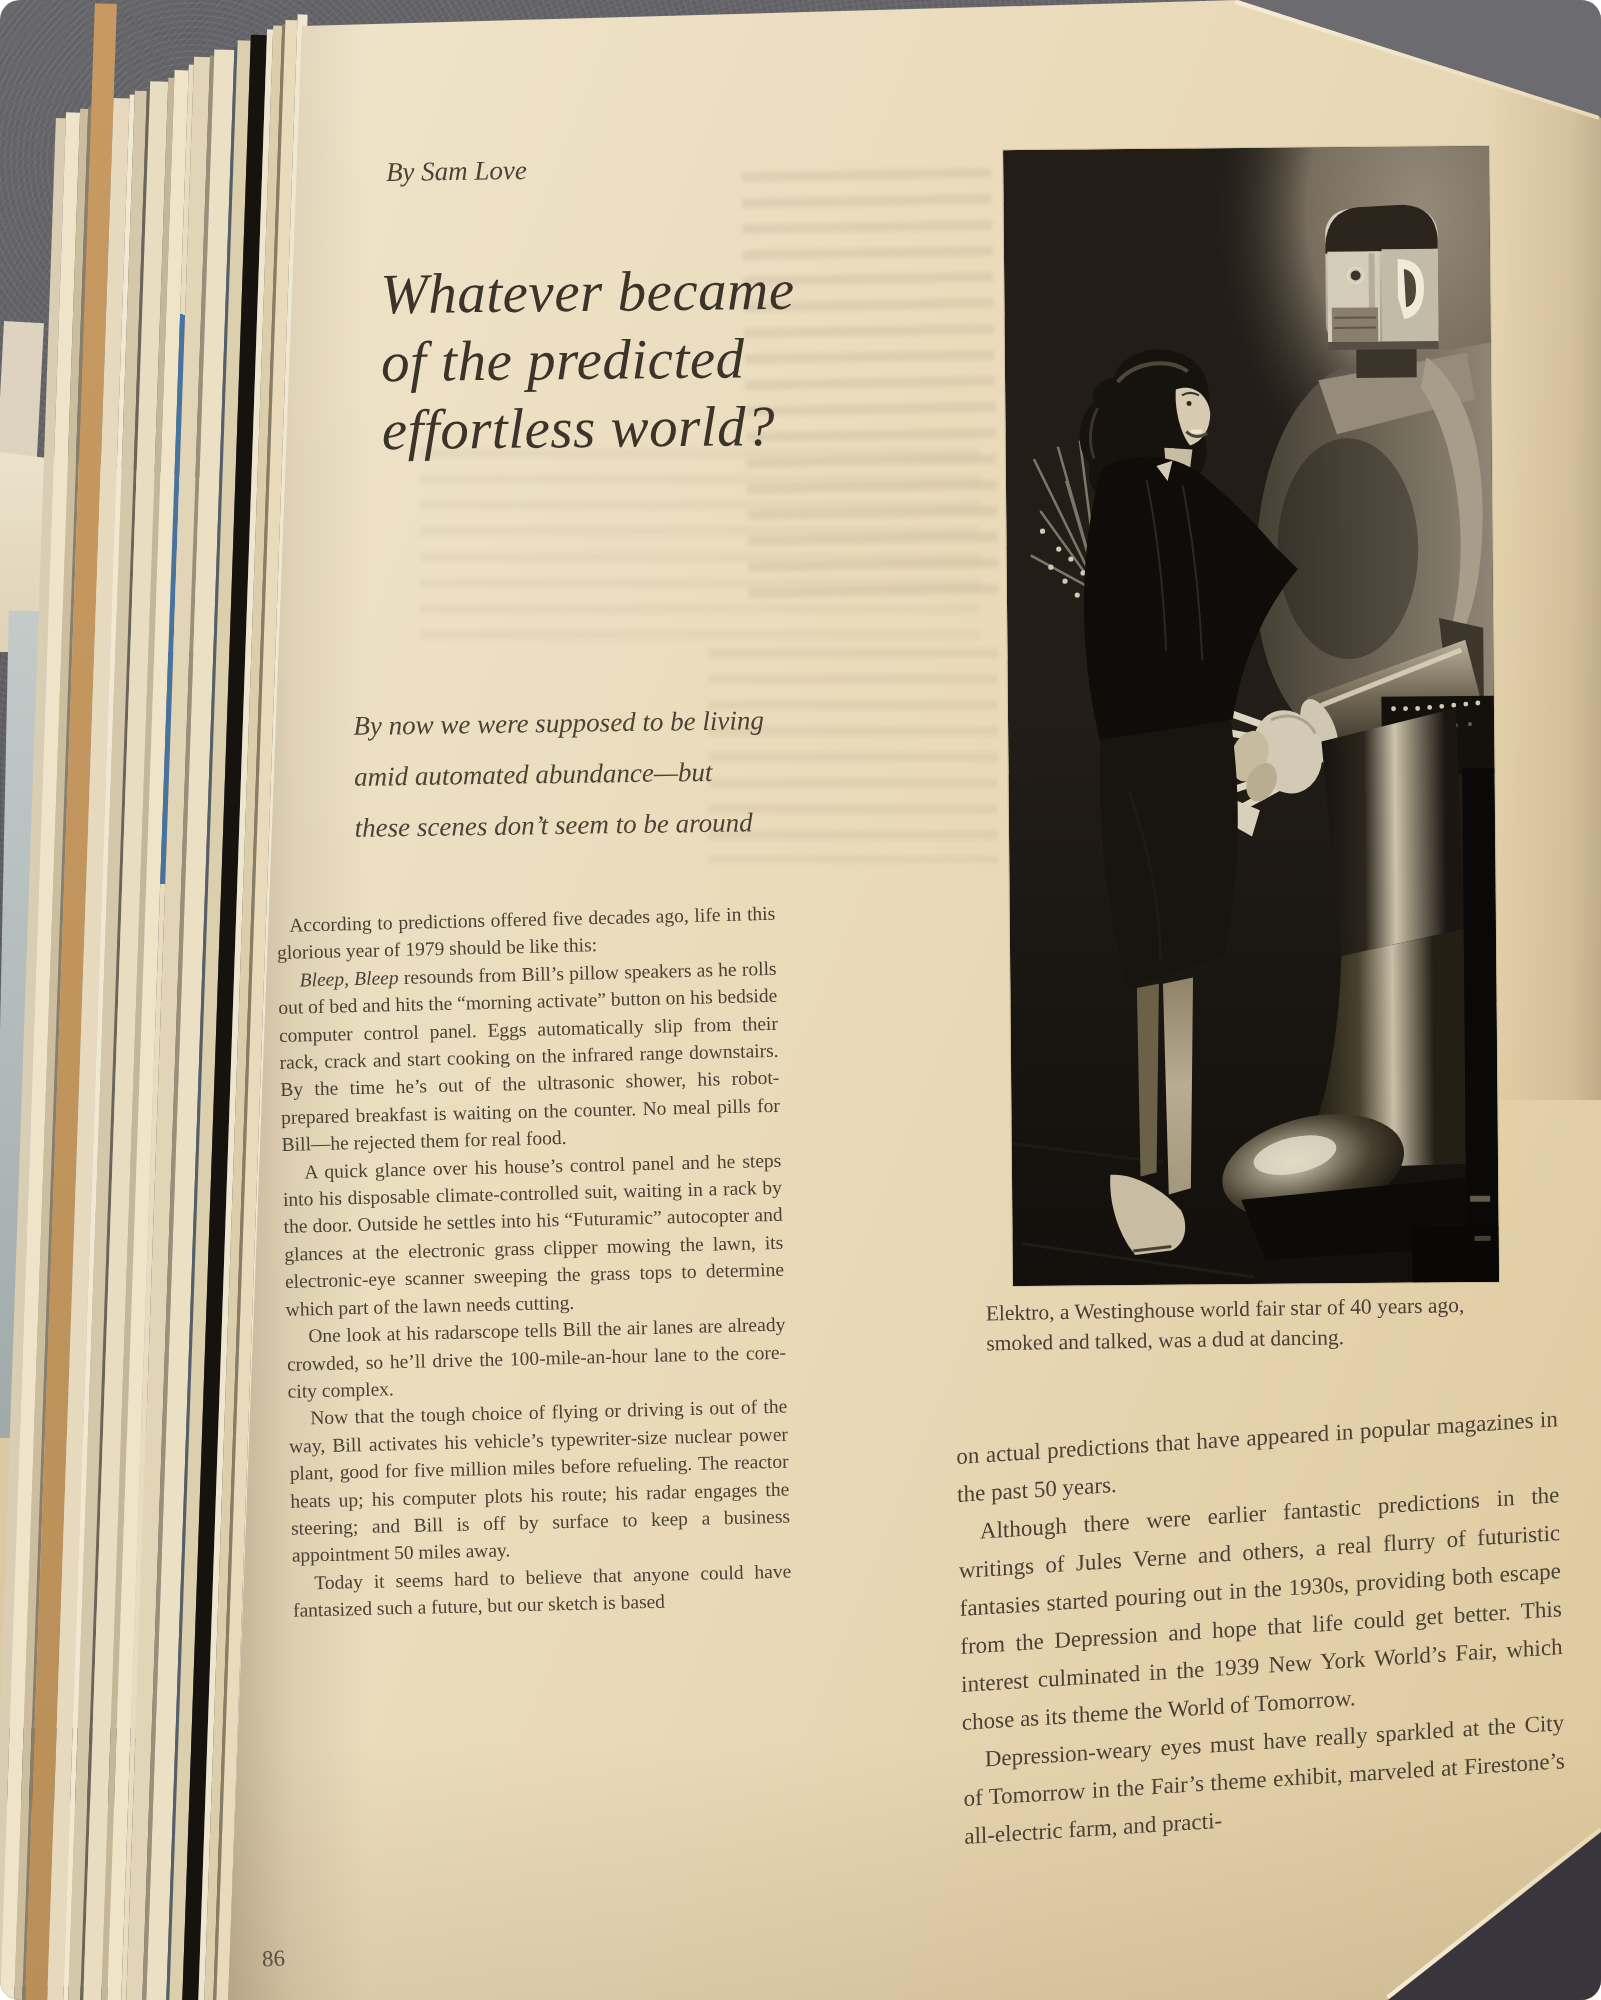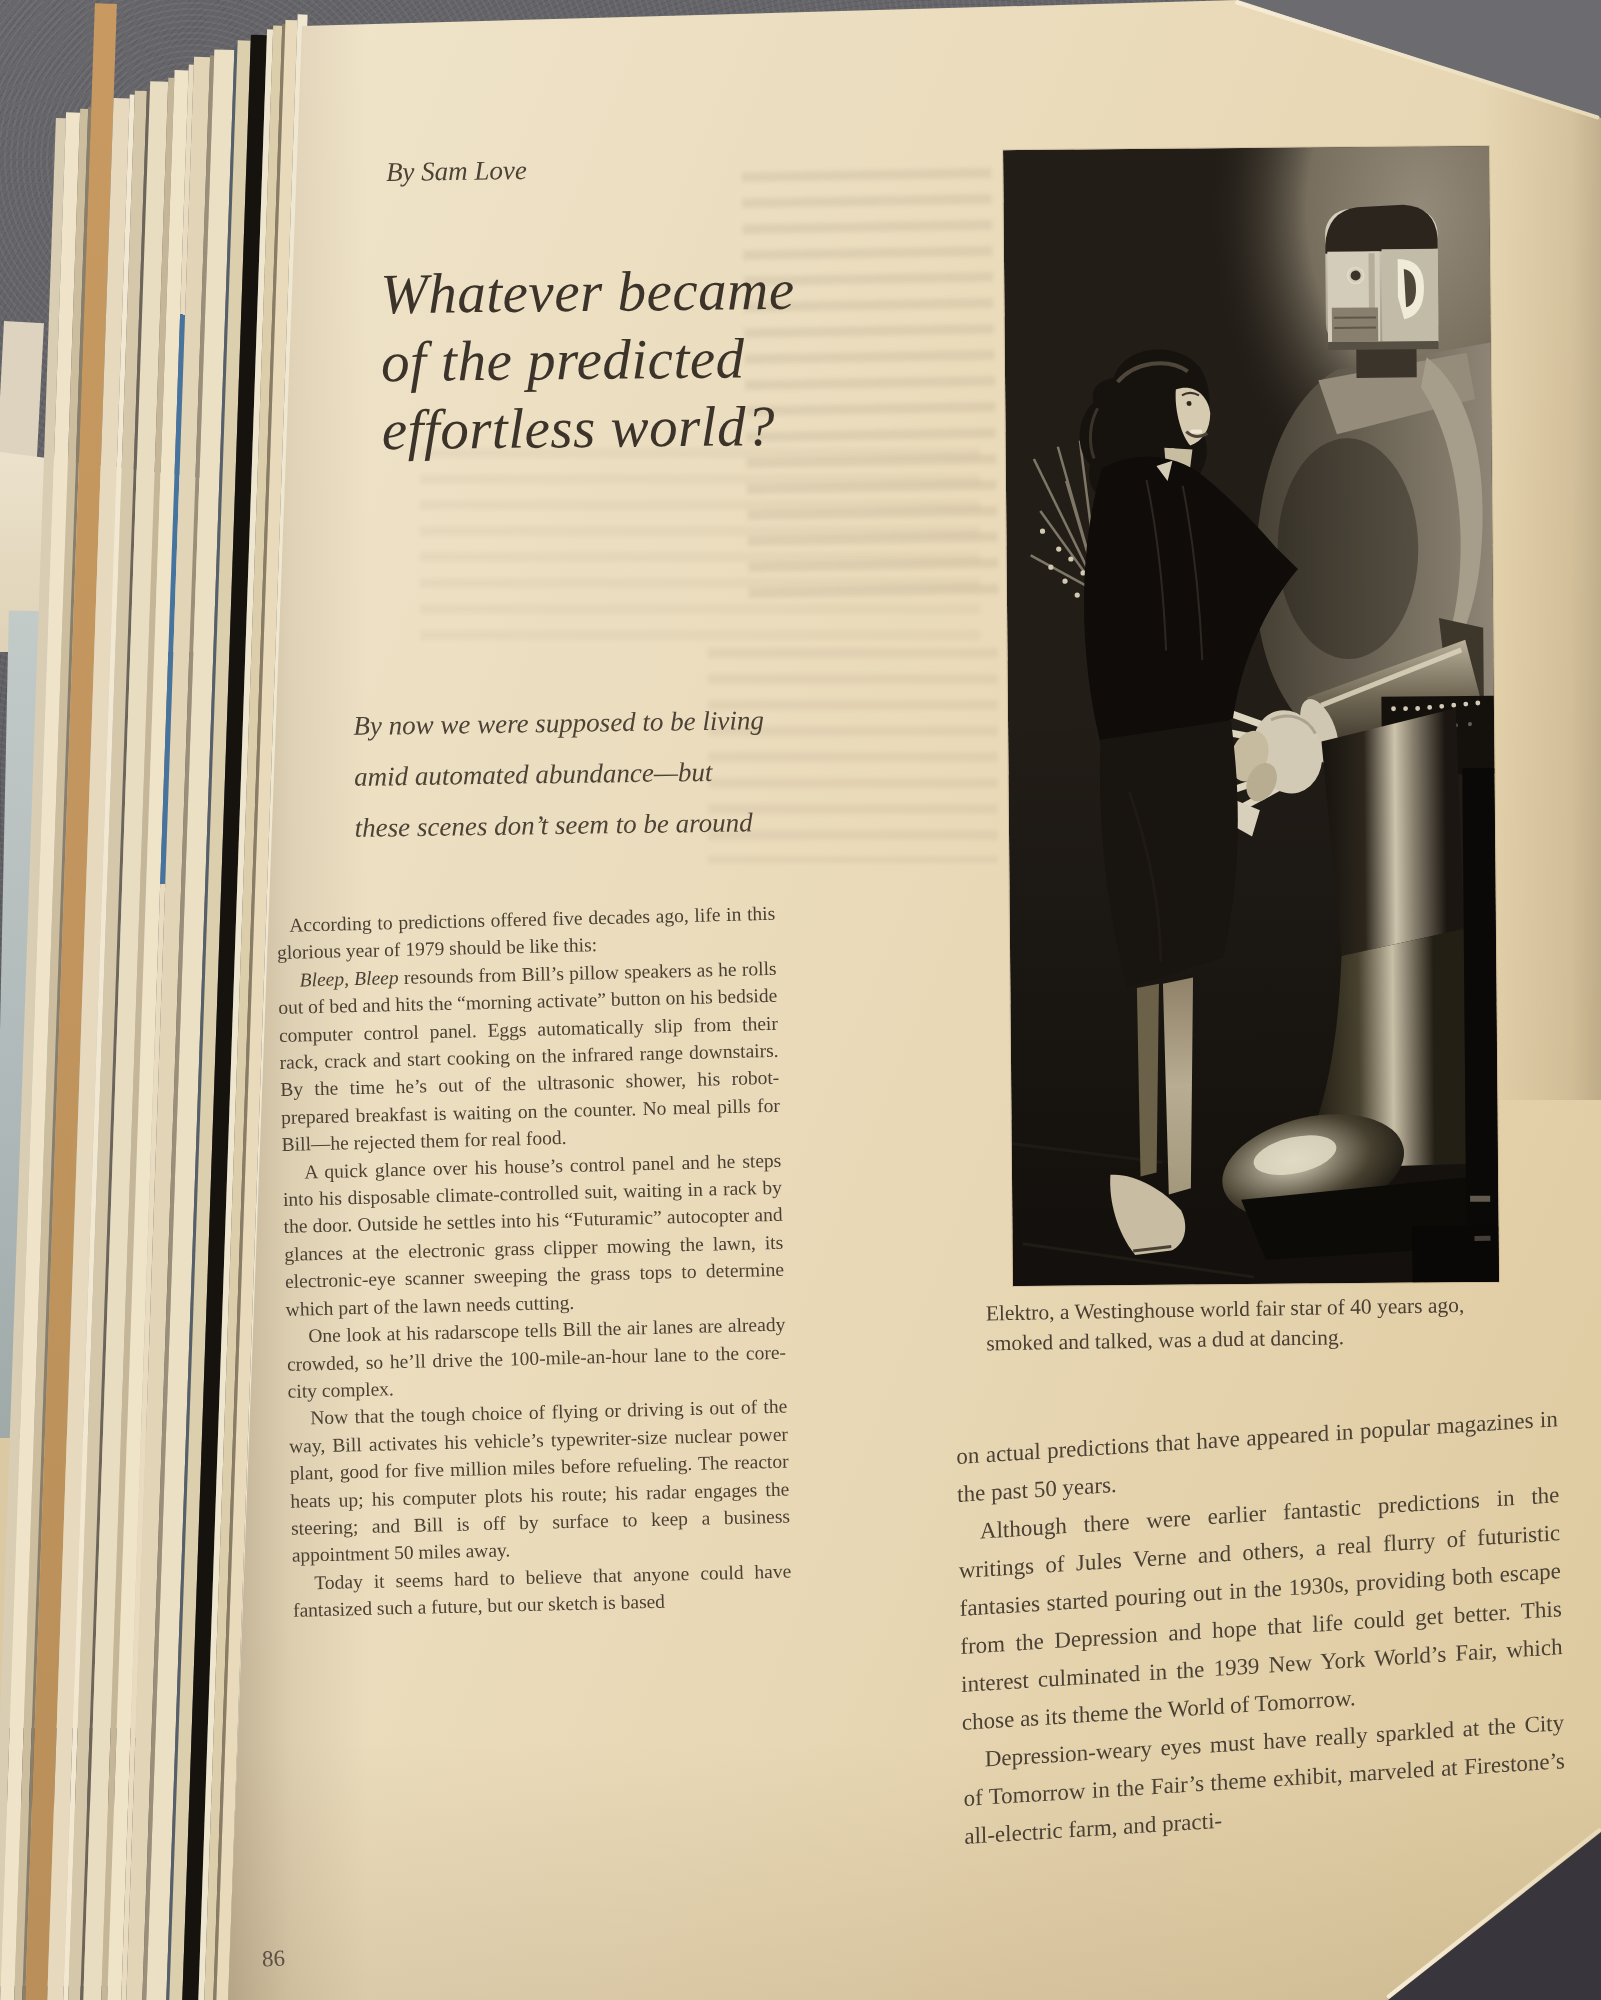--- a/index.html
+++ b/index.html
@@ -3,21 +3,21 @@
 <meta charset="utf-8">
 <style>
   html,body{margin:0;padding:0;}
   .scene{position:relative;width:1601px;height:2000px;overflow:hidden;
     background-color:#605f64;
     background-image:
       radial-gradient(circle at 80% 3%, rgba(255,255,255,.07), transparent 42%),
       linear-gradient(135deg, rgba(255,255,255,.05), rgba(0,0,0,.22) 75%),
       repeating-radial-gradient(circle at 12% 8%, rgba(255,255,255,.05) 0 2px, transparent 2px 6px),
       repeating-radial-gradient(circle at 60% 40%, rgba(0,0,0,.09) 0 1px, transparent 1px 5px);
-    font-family:"Liberation Serif","DejaVu Serif",serif;}
+    font-family:"Liberation Serif","DejaVu Serif",serif;border-radius:20px;}
   .abs{position:absolute;}
   
   .stack{position:absolute;left:60px;top:0;width:268px;height:2000px;display:flex;align-items:flex-start;transform:rotate(2deg);transform-origin:0 0;}
   .stack i{flex:none;height:2100px;}
   
   .page{position:absolute;left:0;top:0;width:1601px;height:2000px;
     clip-path:polygon(302px 26px,1238px 0px,1601px 0px,1601px 2000px,228px 2000px);
     background:linear-gradient(112deg,#f2e7cf 0%,#ecdfc2 30%,#e8d7b4 62%,#ddc99e 100%);}
   .spine-shadow{position:absolute;left:228px;top:0;width:140px;height:2000px;
     background:linear-gradient(90deg,rgba(94,72,46,.30),rgba(94,72,46,.10) 45%,rgba(94,72,46,0));}

